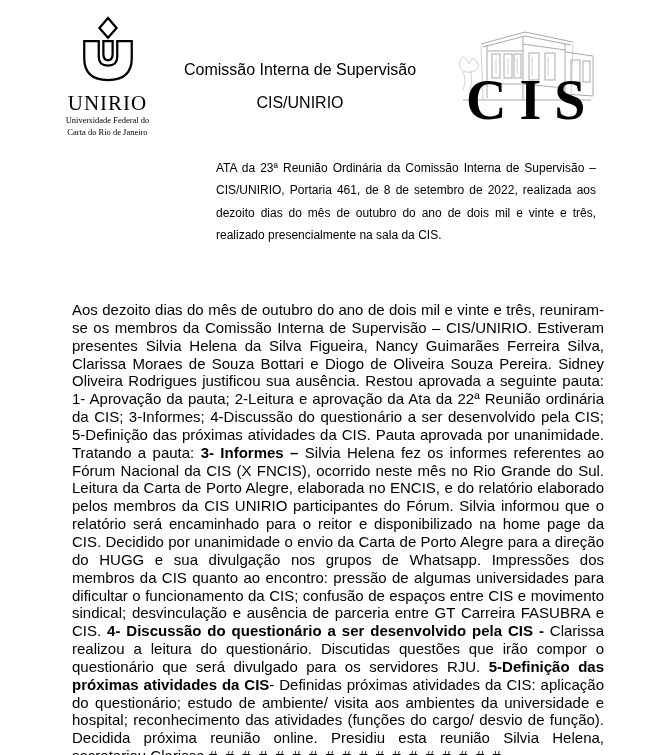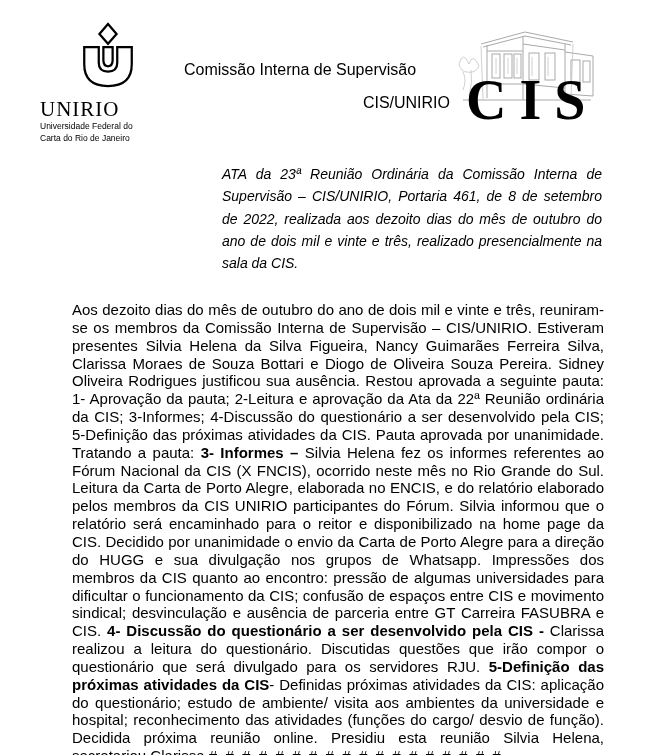--- a/index.html
+++ b/index.html
@@ -14,47 +14,48 @@
     width: 653px;
     height: 755px;
     background: #ffffff;
     overflow: hidden;
   }
 
   
   .unirio-logo {
     position: absolute;
     left: 40px;
-    top: 22px;
+    top: 16px;
     width: 135px;
-    text-align: left;
+    text-align: center;
     line-height: 1;
   }
   .unirio-logo svg { display: block; margin: 0 auto; }
   .unirio-acronym {
     font-family: "Liberation Serif", serif;
     font-size: 21px;
     letter-spacing: 1px;
     margin-top: 3px;
   }
   .unirio-sub {
     font-size: 8.5px;
     line-height: 1.25;
     margin-top: 1px;
+    font-family: Liberation Serif, serif;
   }
   .header-center {
     position: absolute;
     left: 150px;
     top: 63px;
     width: 300px;
     text-align: center;
     font-size: 16px;
     line-height: 14px;
   }
-  .header-center .line2 { margin-top: 19px; text-align: right; }
+  .header-center .line2 { margin-top: 19px; }
 
   .cis-logo {
     position: absolute;
     left: 453px;
     top: 20px;
     width: 144px;
     height: 112px;
   }
   .cis-logo svg { position: absolute; left: 0; top: 0; }
   .cis-letters {
@@ -71,25 +72,24 @@
     text-indent: 13px;
     color: #000;
   }
 
   
   .ata-heading {
     position: absolute;
     left: 212px;
     top: 153px;
     width: 380px;
-    margin: 10px;
-    font-size: 14px;
+    margin: 4px;
+    font-size: 12px;
     line-height: 22.3px;
     text-align: justify;
-    font-style: italic;
   }
   .body-text {
     position: absolute;
     left: 60px;
     top: 289px;
     width: 532px;
     margin: 12px;
     font-size: 15px;
     line-height: 17.85px;
     text-align: justify;

